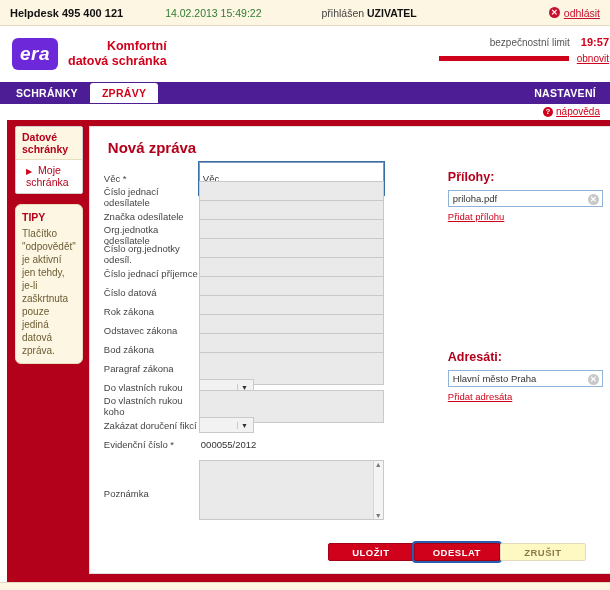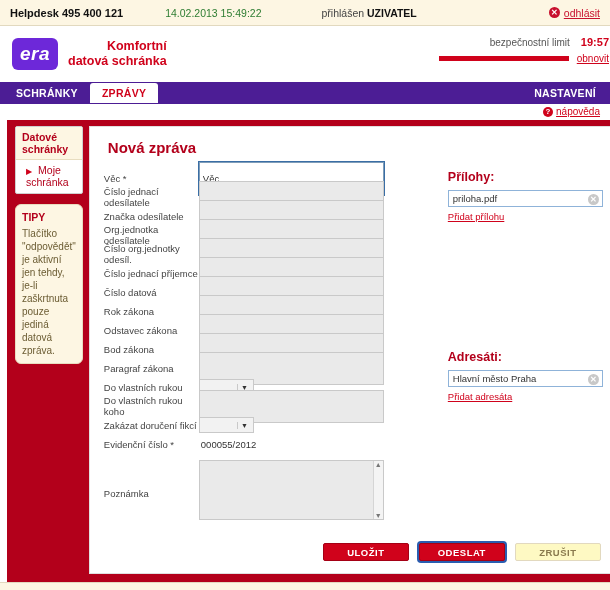--- a/index.html
+++ b/index.html
@@ -174,22 +174,22 @@
   .chip .del {
     position:absolute; right:3px; top:3px;
     width:11px;height:11px;border-radius:50%;background:#c8c8c8;color:#fff;
     font-size:8px;line-height:11px;text-align:center;font-weight:bold; cursor:pointer;
   }
   .addlink { color:#d0021b; text-decoration:underline; font-size:9.5px; cursor:pointer; }
 
   .spacer-adr { height: 128px; }
 
   .buttons {
-    position:absolute; right:16px; bottom:12px;
-    display:flex; gap:10px;
+    position:absolute; right:31px; bottom:12px;
+    display:flex; 
   }
   .btn {
     width:86px; height:18px; line-height:18px; text-align:center;
     font-size:9.5px; font-weight:bold; letter-spacing:0.5px;
     border-radius:2px; cursor:pointer;
   }
   .btn.red { background:#d0021b; color:#fff; border:1px solid #a50015; }
   .btn.red.focus { box-shadow: 0 0 0 2px #2a5db0; }
   .btn.pale { background:#fef9c3; color:#8a7a4e; border:1px solid #e2d9bf; }
 

